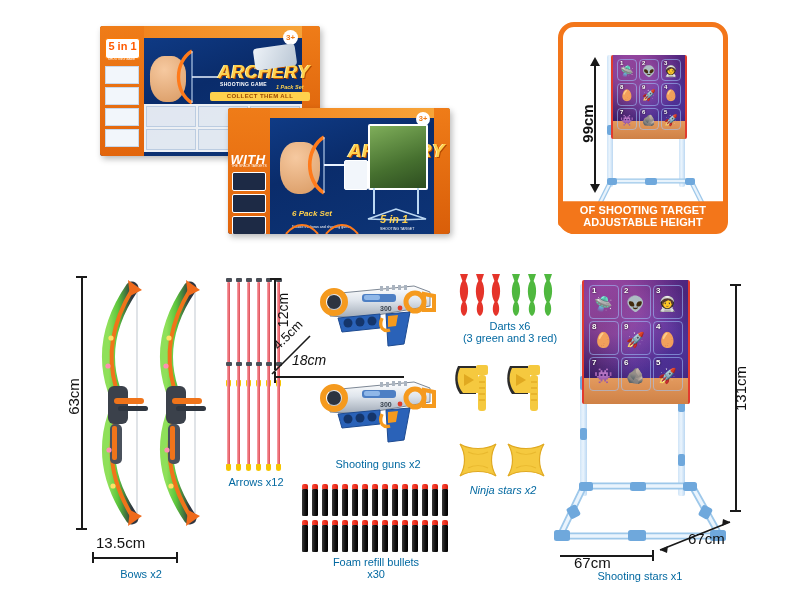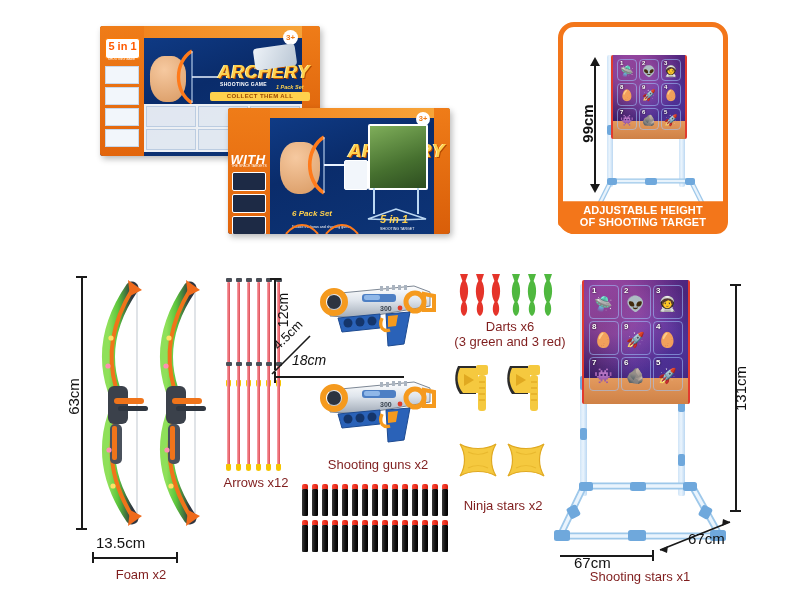--- a/index.html
+++ b/index.html
@@ -6,21 +6,21 @@
   body{
     width:800px;height:600px;background:#ffffff;
     font-family:"Liberation Sans",sans-serif;
     overflow:hidden;position:relative;
   }
   .stage{position:absolute;inset:0;}
   .abs{position:absolute;}
 
   
   .label{
-    font-size:13px;color:#7f1d1d;text-align:center;
+    font-size:11px;color:#0369a1;text-align:center;
     font-family:"Liberation Sans",sans-serif;line-height:1.12;
     white-space:pre-line;
   }
   .dim{
     font-size:14px;color:#111;font-family:"Liberation Sans",sans-serif;
     white-space:nowrap;
   }
   .rot90{transform:rotate(-90deg);transform-origin:50% 50%;}
 
   
@@ -286,22 +286,22 @@
         <rect x="20" y="1" width="10" height="7" rx="2" fill="#6fa8dc"></rect>
         <rect x="98" y="1" width="10" height="7" rx="2" fill="#6fa8dc"></rect>
         <rect x="4" y="31" width="12" height="8" rx="2" fill="#6fa8dc"></rect>
         <rect x="112" y="31" width="12" height="8" rx="2" fill="#6fa8dc"></rect>
         <rect x="58" y="1" width="12" height="7" rx="2" fill="#6fa8dc"></rect>
         <rect x="58" y="31" width="12" height="8" rx="2" fill="#6fa8dc"></rect>
       </svg>
     </div>
 
     <div class="callout-banner">
+      <div>OF SHOOTING TARGET</div>
       <div>ADJUSTABLE HEIGHT</div>
-      <div>OF SHOOTING TARGET</div>
     </div>
   </div>
 
   <div class="abs" style="left:62px;top:268px;width:160px;height:300px;">
 
     <div class="abs" style="left:14px;top:8px;height:254px;width:12px;">
       <div class="cap-v" style="left:0;top:0;"></div>
       <div class="vline" style="position:absolute;left:5px;top:0;height:254px;"></div>
       <div class="cap-v" style="left:0;bottom:0;"></div>
     </div>
@@ -369,21 +369,21 @@
         <circle cx="17" cy="212" r="2.6" fill="#ffe066"></circle>
       </svg>
     </div>
 
     <div class="abs" style="left:30px;top:284px;width:86px;height:12px;">
       <div class="cap-h" style="left:0;top:0;"></div>
       <div class="hline" style="position:absolute;left:0;top:5px;width:86px;"></div>
       <div class="cap-h" style="right:0;top:0;"></div>
     </div>
     <div class="abs dim" style="left:34px;top:266px;font-size:15px;">13.5cm</div>
-    <div class="abs label" style="left:14px;top:300px;width:130px;">Foam x2</div>
+    <div class="abs label" style="left:14px;top:300px;width:130px;">Bows x2</div>
   </div>
 
   <div class="abs" style="left:222px;top:278px;width:66px;height:210px;">
 
     <div class="abs" style="left:0;top:0;width:66px;height:110px;">
       <div class="arrow-nock" style="left:4px;top:0;"></div>
         <div class="arrow-shaft" style="left:5px;top:4px;height:100px;"></div>
         <div class="arrow-tip" style="left:4px;top:102px;"></div>
       <div class="arrow-nock" style="left:14px;top:0;"></div>
         <div class="arrow-shaft" style="left:15px;top:4px;height:100px;"></div>
@@ -580,20 +580,22 @@
         <div class="bullet-top" style="left:100px;top:0;"></div>
       <div class="bullet" style="left:110px;top:5px;height:27px;"></div>
         <div class="bullet-top" style="left:110px;top:0;"></div>
       <div class="bullet" style="left:120px;top:5px;height:27px;"></div>
         <div class="bullet-top" style="left:120px;top:0;"></div>
       <div class="bullet" style="left:130px;top:5px;height:27px;"></div>
         <div class="bullet-top" style="left:130px;top:0;"></div>
       <div class="bullet" style="left:140px;top:5px;height:27px;"></div>
         <div class="bullet-top" style="left:140px;top:0;"></div>
     </div>
+    <div class="abs label" style="left:0px;top:72px;width:148px;">Foam refill bullets
+x30</div>
   </div>
 
   <div class="abs" style="left:450px;top:272px;width:120px;height:80px;">
     <div class="abs" style="left:4px;top:0;width:112px;height:46px;">
       <svg width="112" height="46" viewBox="0 0 112 46">
         <g fill="#e5342a">
           <path d="M6 2 L14 2 L11.6 9 C15 14 15 24 11.4 30 C14 34 14 42 10 44 C6 42 6 34 8.6 30 C5 24 5 14 8.4 9 Z"></path>
           <g transform="translate(16,0)">
               <path d="M6 2 L14 2 L11.6 9 C15 14 15 24 11.4 30 C14 34 14 42 10 44 C6 42 6 34 8.6 30 C5 24 5 14 8.4 9 Z"></path>
             </g>
@@ -659,21 +661,21 @@
         <path d="M12 28 C18 25 26 25 32 28" stroke="#e8b82e" stroke-width="1.2" fill="none"></path>
       </svg>
     </div>
     <div class="abs" style="left:48px;top:0;width:44px;height:40px;">
       <svg width="44" height="40" viewBox="0 0 44 40">
         <path d="M4 4 C14 10 30 10 40 4 C34 14 34 26 40 36 C30 30 14 30 4 36 C10 26 10 14 4 4 Z" fill="#f5c93f" stroke="#e0a921" stroke-width="1.2"></path>
         <path d="M12 12 C18 15 26 15 32 12" stroke="#e8b82e" stroke-width="1.2" fill="none"></path>
         <path d="M12 28 C18 25 26 25 32 28" stroke="#e8b82e" stroke-width="1.2" fill="none"></path>
       </svg>
     </div>
-    <div class="abs label" style="left:-14px;top:59px;width:122px;">Ninja stars x2</div>
+    <div class="abs label" style="left:-14px;top:44px;width:122px;font-style:italic;">Ninja stars x2</div>
   </div>
 
 
   <div class="abs" style="left:552px;top:268px;width:248px;height:320px;">
 
     <div class="tube" style="left:28px;top:16px;width:7px;height:212px;"></div>
     <div class="tube" style="left:126px;top:16px;width:7px;height:212px;"></div>
     <div class="joint" style="left:28px;top:108px;width:7px;height:14px;"></div>
     <div class="joint" style="left:28px;top:160px;width:7px;height:12px;"></div>
     <div class="joint" style="left:126px;top:76px;width:7px;height:12px;"></div>

